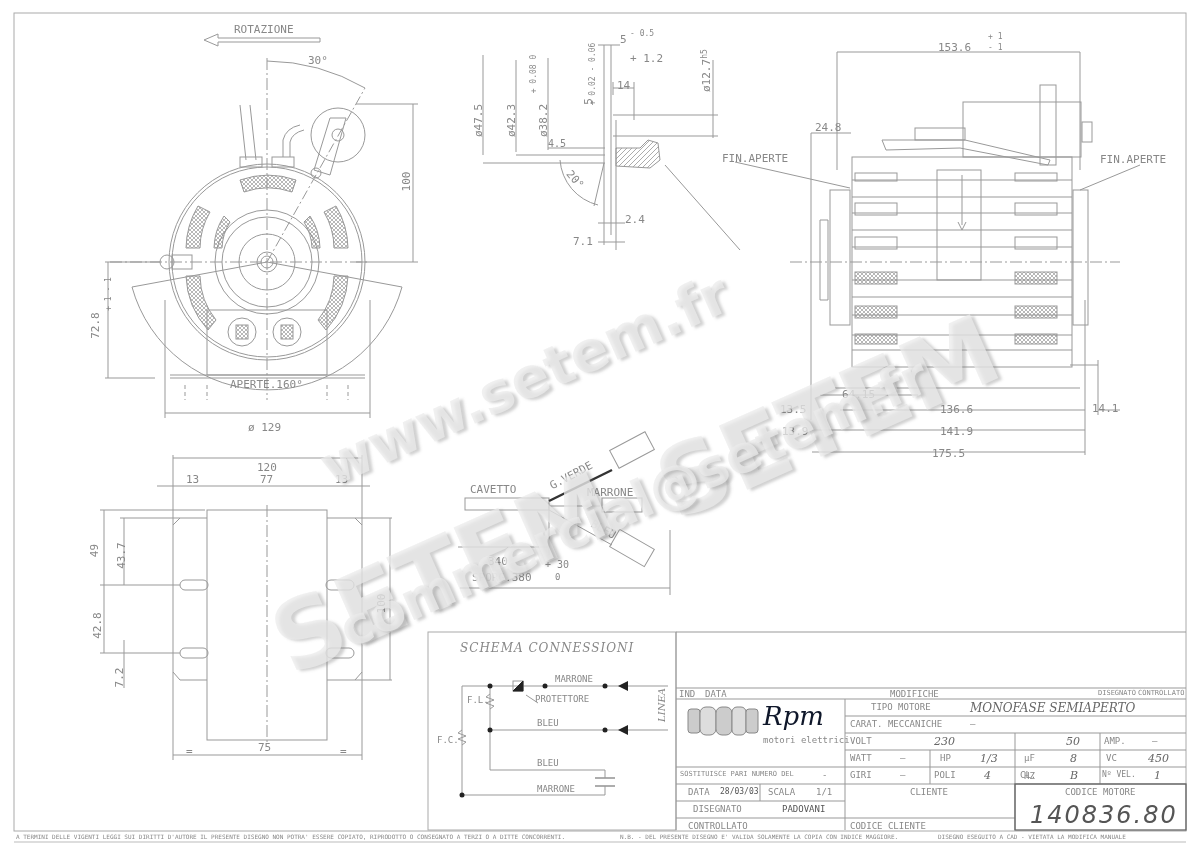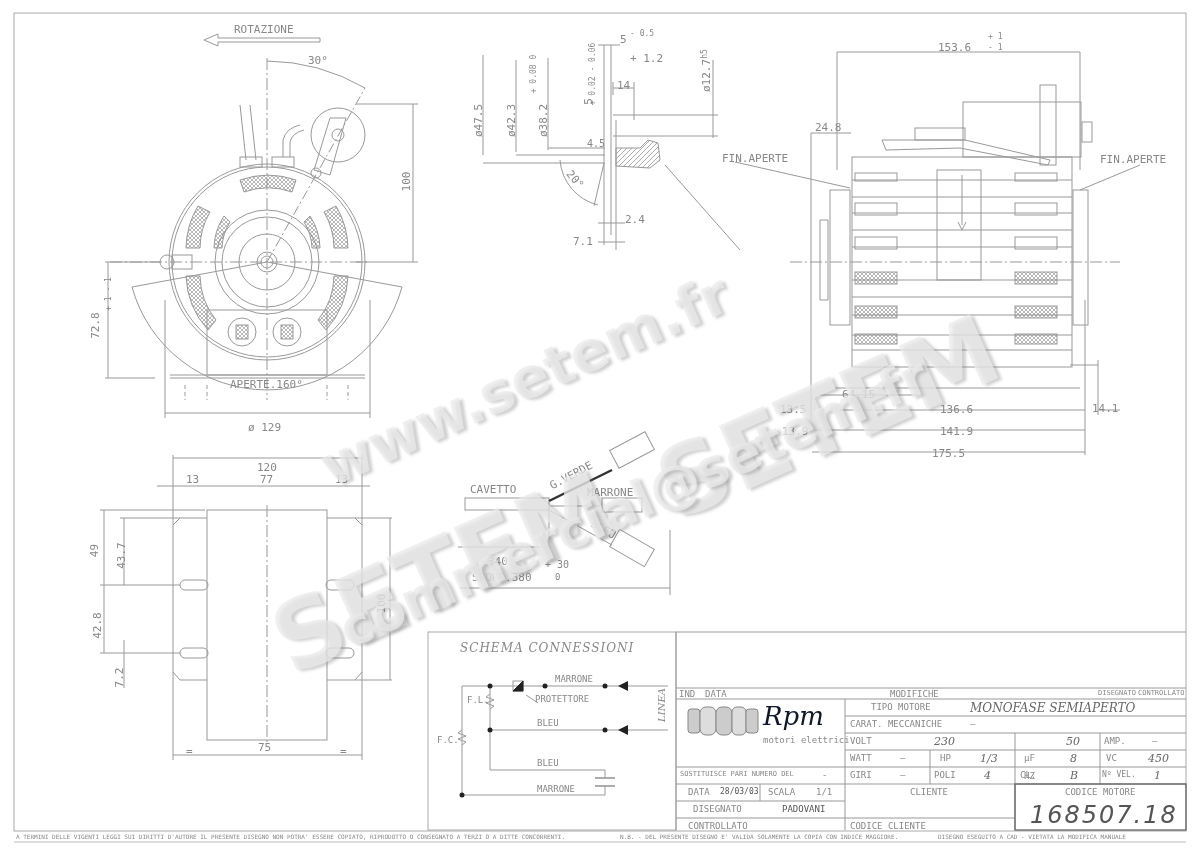--- a/index.html
+++ b/index.html
@@ -292,21 +292,21 @@
 <div class="t" style="left:630px;top:30px;font-size:8px;">- 0.5</div>
 <div class="t" style="left:617px;top:80px;">14</div>
 <div class="t" style="left:690px;top:70px;transform:rotate(-90deg);">ø12.7</div>
 <div class="t" style="left:700px;top:50px;font-size:8px;transform:rotate(-90deg);">h5</div>
 <div class="t" style="left:462px;top:115px;transform:rotate(-90deg);">ø47.5</div>
 <div class="t" style="left:495px;top:115px;transform:rotate(-90deg);">ø42.3</div>
 <div class="t" style="left:527px;top:115px;transform:rotate(-90deg);">ø38.2</div>
 <div class="t" style="left:515px;top:70px;font-size:8px;transform:rotate(-90deg);">+ 0.08  0</div>
 <div class="t" style="left:585px;top:96px;transform:rotate(-90deg);">5</div>
 <div class="t" style="left:562px;top:70px;font-size:8px;transform:rotate(-90deg);">+ 0.02  - 0.06</div>
-<div class="t" style="left:587px;top:139px;font-size:10px;">4.5</div>
+<div class="t" style="left:548px;top:139px;font-size:10px;">4.5</div>
 <div class="t" style="left:565px;top:174px;transform:rotate(50deg);">20°</div>
 <div class="t" style="left:625px;top:214px;">2.4</div>
 <div class="t" style="left:573px;top:236px;">7.1</div>
 
 <div class="t" style="left:938px;top:42px;">153.6</div>
 <div class="t" style="left:988px;top:33px;font-size:8px;">+ 1</div>
 <div class="t" style="left:988px;top:44px;font-size:8px;">- 1</div>
 <div class="t" style="left:815px;top:122px;">24.8</div>
 <div class="t" style="left:722px;top:153px;">FIN.APERTE</div>
 <div class="t" style="left:1100px;top:154px;">FIN.APERTE</div>
@@ -395,21 +395,21 @@
 <div class="lbl" style="left:720px;top:788px;font-size:8px;color:#555;">28/03/03</div>
 <div class="lbl" style="left:768px;top:788px;">SCALA</div>
 <div class="lbl" style="left:816px;top:788px;">1/1</div>
 <div class="lbl" style="left:693px;top:805px;">DISEGNATO</div>
 <div class="lbl" style="left:782px;top:805px;color:#555;">PADOVANI</div>
 <div class="lbl" style="left:688px;top:822px;">CONTROLLATO</div>
 
 <div class="lbl" style="left:910px;top:788px;">CLIENTE</div>
 <div class="lbl" style="left:850px;top:822px;">CODICE CLIENTE</div>
 <div class="lbl" style="left:1065px;top:788px;">CODICE MOTORE</div>
-<div class="t" style="left:1030px;top:803px;font-size:24px;color:#555;font-family:'DejaVu Sans','Liberation Sans',sans-serif;font-style:italic;letter-spacing:2px;">168507.18</div>
+<div class="t" style="left:1030px;top:803px;font-size:24px;color:#555;font-family:'DejaVu Sans','Liberation Sans',sans-serif;font-style:italic;letter-spacing:2px;">140836.80</div>
 
 <div class="lbl" style="left:16px;top:834px;font-size:6px;">A TERMINI DELLE VIGENTI LEGGI SUI DIRITTI D'AUTORE IL PRESENTE DISEGNO NON POTRA' ESSERE COPIATO, RIPRODOTTO O CONSEGNATO A TERZI O A DITTE CONCORRENTI.</div>
 <div class="lbl" style="left:620px;top:834px;font-size:6px;">N.B. - DEL PRESENTE DISEGNO E' VALIDA SOLAMENTE LA COPIA CON INDICE MAGGIORE.</div>
 <div class="lbl" style="left:938px;top:834px;font-size:6px;">DISEGNO ESEGUITO A CAD - VIETATA LA MODIFICA MANUALE</div>
 
 <div class="wm" style="left:310px;top:440px;font-size:56px;transform:rotate(-24deg);">www.setem.fr</div>
 <div class="wm" style="left:255px;top:595px;font-size:96px;transform:rotate(-24deg);">SETEM</div>
 <div class="wm" style="left:640px;top:440px;font-size:96px;transform:rotate(-24deg);">SETEM</div>
 <div class="wm" style="left:330px;top:605px;font-size:52px;transform:rotate(-24deg);">commercial@setem.fr</div>
 

